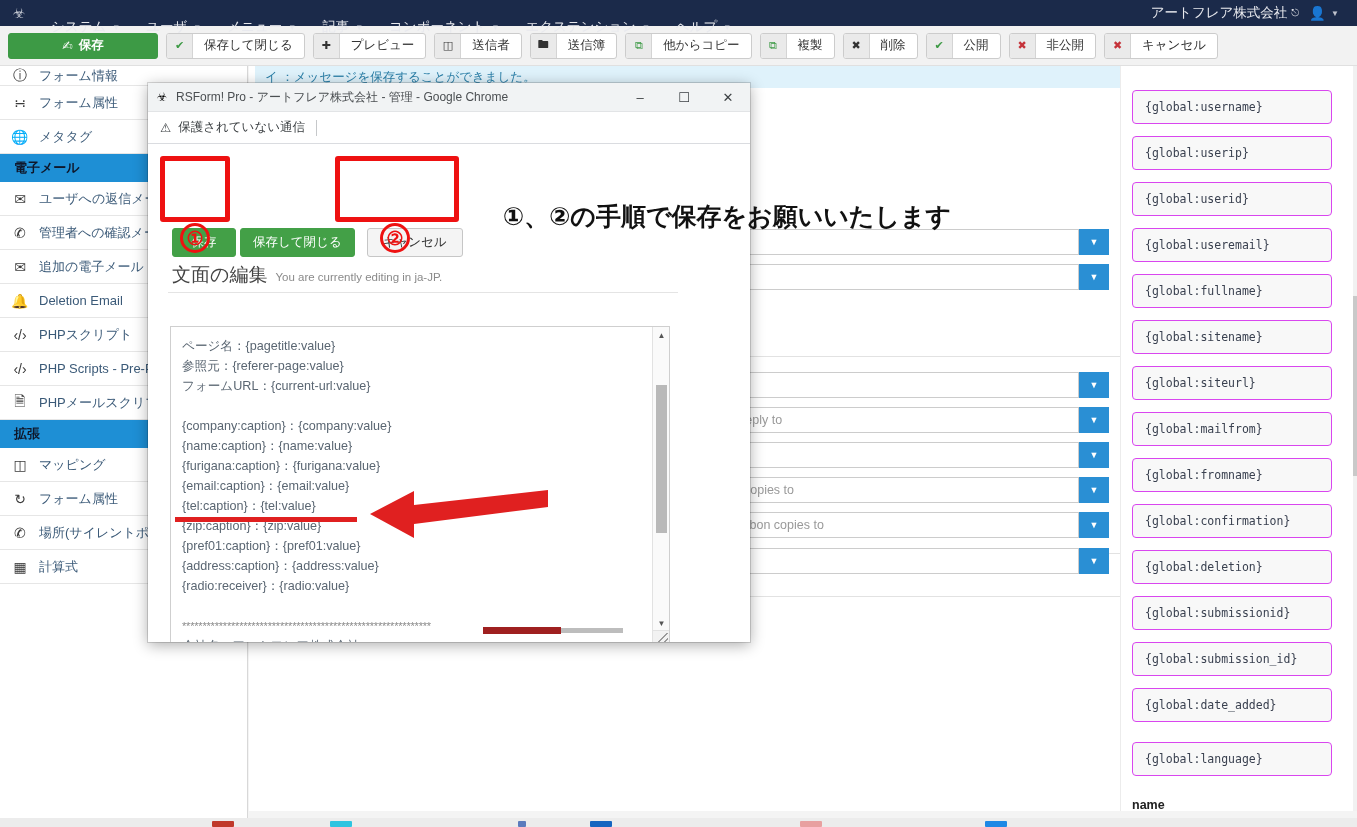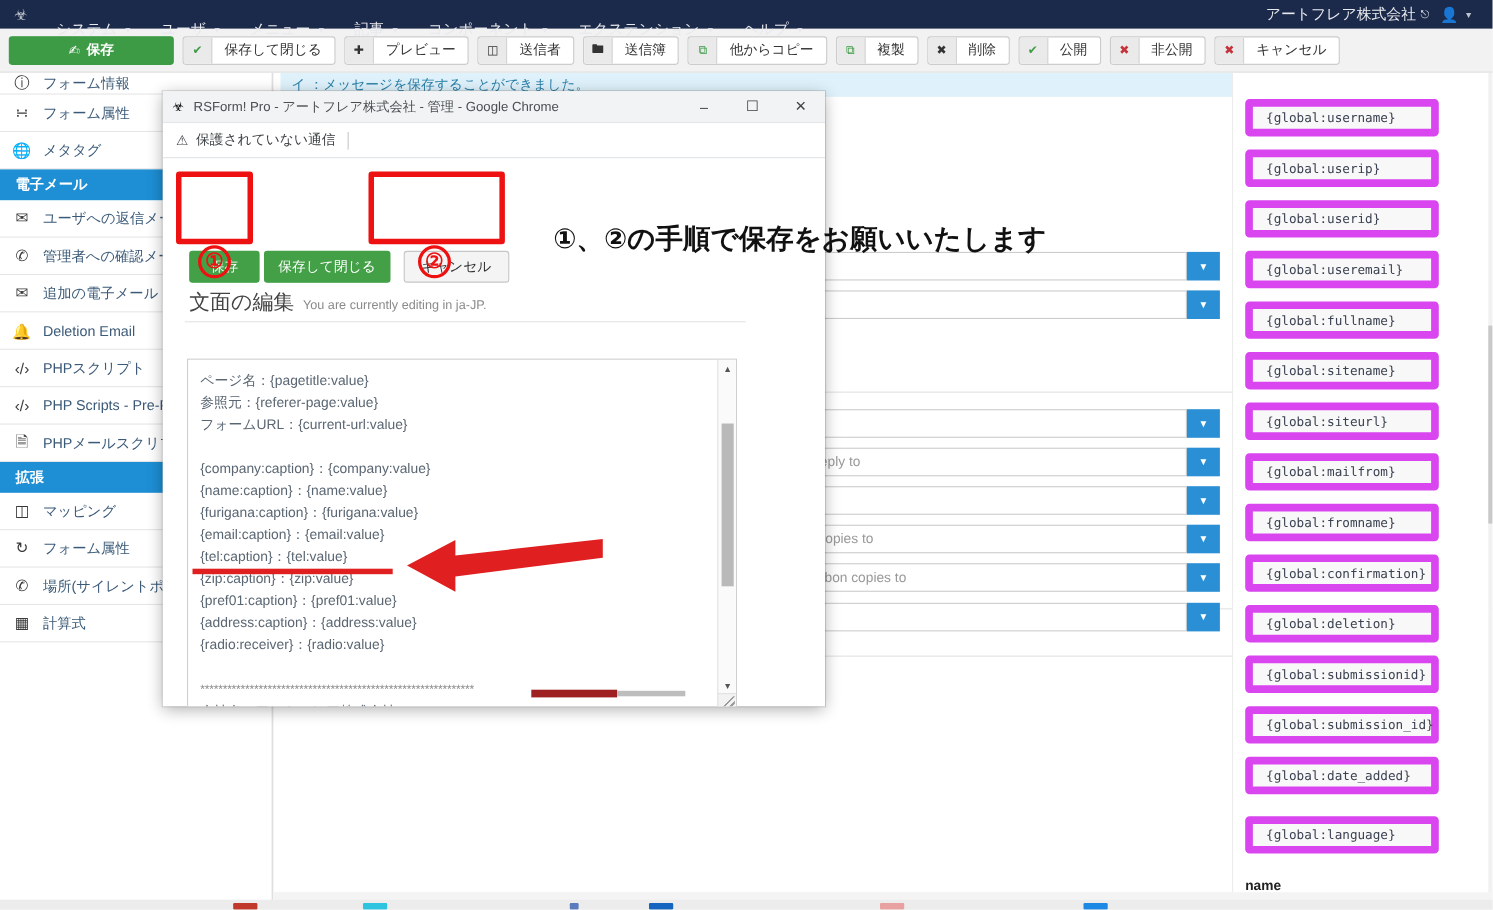--- a/index.html
+++ b/index.html
@@ -55,21 +55,21 @@
     background:#fff; border-right:1px solid #d8d8d8; overflow:hidden; z-index:2;
   }
   .sb-item{
     height:34px; display:flex; align-items:center; gap:9px; padding:0 10px;
     border-bottom:1px solid #e6e6e6; font-size:13px; color:#3b5a78;
     white-space:nowrap; cursor:default;
   }
   .sb-item .sic{ width:20px; text-align:center; font-size:14px; color:#3a3a3a; flex:0 0 20px;}
   .sb-head{
     height:28px; display:flex; align-items:center; padding:0 14px;
-    background:#1e8fd5; color:#ffffff; font-weight:bold; font-size:13px;
+    background:#1e8fd5; color:#0f172a; font-weight:bold; font-size:13px;
   }
   .sb-item.clip-top{ height:20px; align-items:flex-end; }
 
   
   #bgpage{
     position:absolute; left:249px; top:66px; width:1108px; height:745px;
     background:#fff; z-index:1; overflow:hidden;
   }
   .notice{
     position:absolute; left:6px; top:0px; width:1090px; height:22px;
@@ -89,22 +89,22 @@
     align-items:center; justify-content:center; font-size:9px;
   }
   .bghr{ position:absolute; left:0; width:1108px; height:1px; background:#e2e2e2; }
 
   
   #rightpanel{
     position:absolute; left:1120px; top:66px; width:237px; height:745px;
     background:#fff; z-index:3; overflow:hidden; border-left:1px solid #ececec;
   }
   .ph{
-    position:absolute; left:11px; width:176px; height:34px;
-    border:7px solid #d946ef; border-radius:4px; background:#f8f8f8;
+    position:absolute; left:11px; width:200px; height:34px;
+    border:1px solid #d946ef; border-radius:4px; background:#f8f8f8;
     font-family:"DejaVu Sans Mono","Liberation Mono",monospace;
     font-size:11.5px; color:#3a4150; display:flex; align-items:center;
     padding-left:12px; white-space:nowrap; cursor:default;
   }
   .ph-label{
     position:absolute; left:11px; font-size:12.5px; font-weight:bold; color:#222;
   }
   #rightpanel .vsb{
     position:absolute; right:0; top:0; width:4px; height:745px; background:#f1f1f1;
   }

